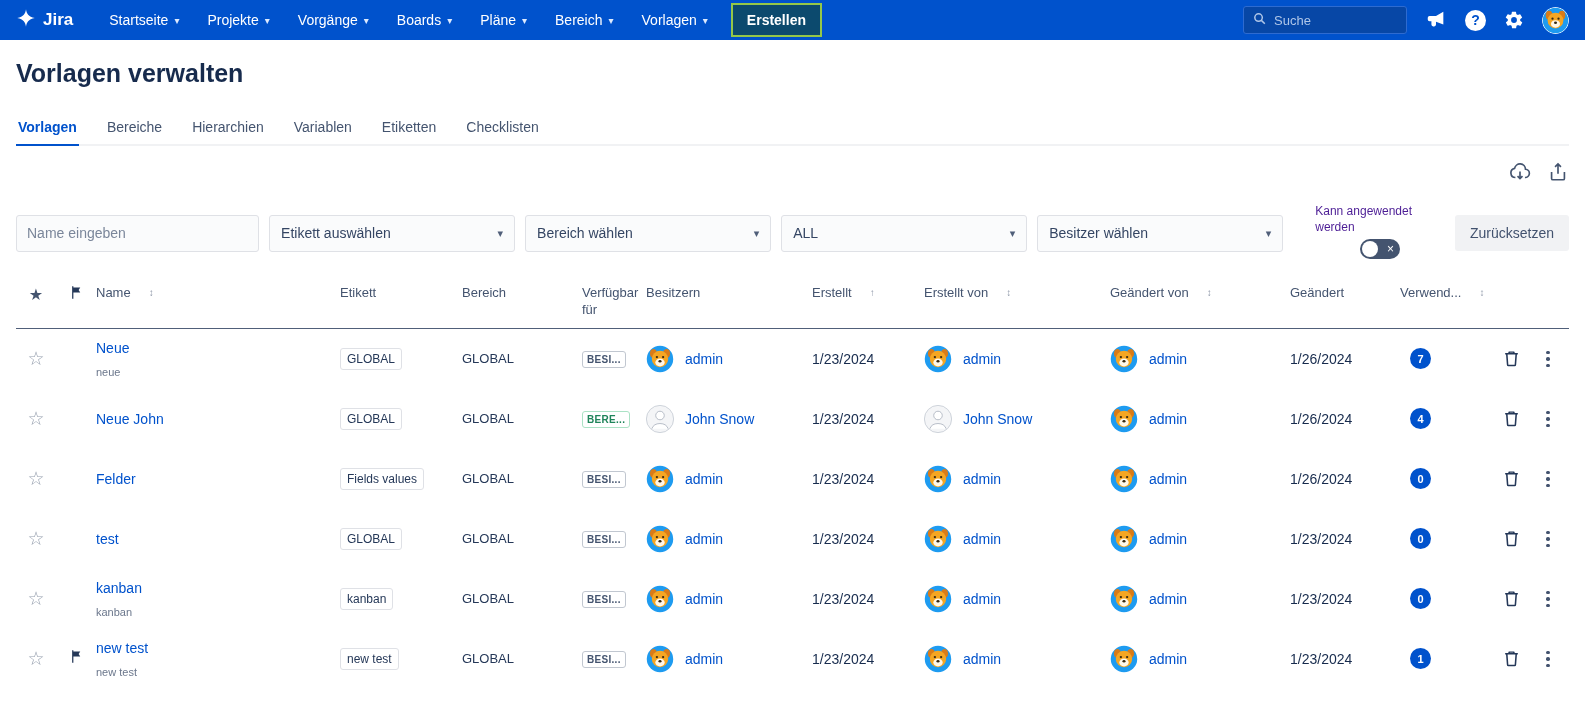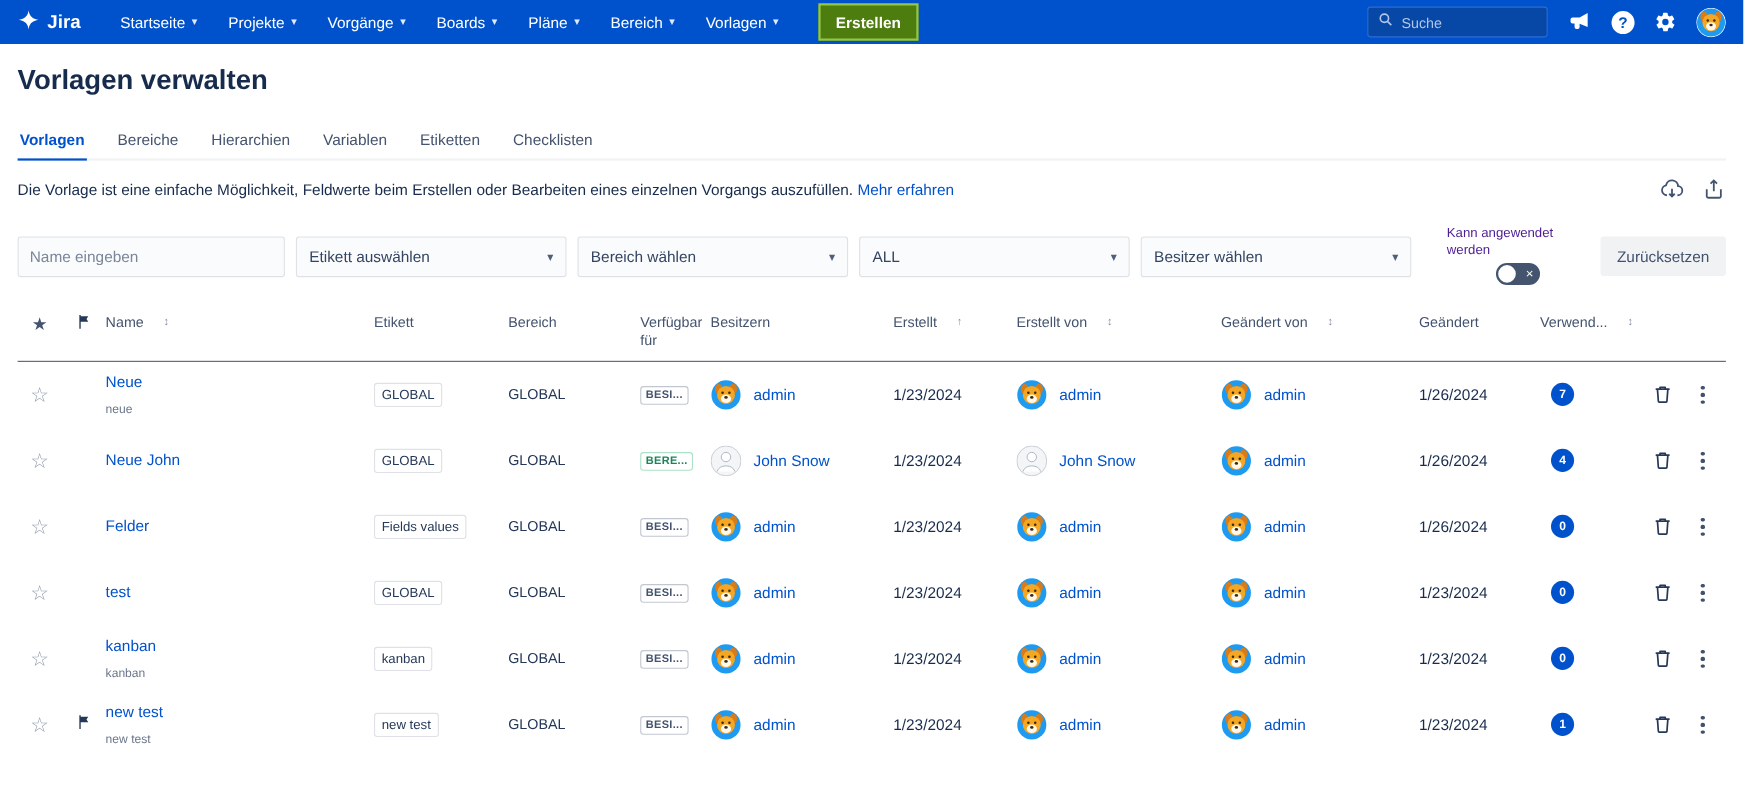--- a/index.html
+++ b/index.html
@@ -5,21 +5,21 @@
   * { margin:0; padding:0; box-sizing:border-box; }
   html,body { width:1585px; height:718px; overflow:hidden; }
   body { background:#fff; font-family:"Liberation Sans", sans-serif; color:#172B4D; }
 
   
   .nav { height:40px; background:#0052CC; display:flex; align-items:center; padding:0 16px; }
   .brand { display:flex; align-items:center; gap:7px; color:#fff; font-weight:bold; font-size:17px; margin-right:36px; cursor:pointer; }
   .nav-items { display:flex; gap:28px; align-items:center; }
   .nav-item { color:#fff; font-size:14px; display:flex; gap:6px; align-items:center; cursor:pointer; white-space:nowrap; }
   .chev { font-size:10px; color:#DEEBFF; }
-  .create-btn { margin-left:36px; background:#4d7c0f; border:2px solid #94C748; color:#fff; font-weight:700;
+  .create-btn { margin-left:23px; background:#0c4a6e; border:2px solid #94C748; color:#fff; font-weight:700;
                 font-size:14px; padding:7px 14px; cursor:pointer; font-family:inherit; }
   .nav-right { margin-left:auto; display:flex; align-items:center; gap:18px; }
   .search { display:flex; align-items:center; gap:7px; background:#0747A6; border:1px solid #2E6BD0;
             border-radius:3px; padding:0 8px; width:164px; height:28px; }
   .search input { background:transparent; border:none; outline:none; color:#bef264; font-size:13px; width:118px; font-family:inherit; }
   .search input::placeholder { color:#AFC6E8; }
   .nav-icon { display:flex; align-items:center; justify-content:center; cursor:pointer; }
   .help-badge { width:21px; height:21px; border-radius:50%; background:#fff; color:#0052CC; font-weight:bold;
                 font-size:14px; display:flex; align-items:center; justify-content:center; }
   .nav-avatar { width:27px; height:27px; border-radius:50%; overflow:hidden; cursor:pointer; }
@@ -182,24 +182,20 @@
   <div class="tabs" id="tabs">
       <div class="tab active">Vorlagen</div>
       <div class="tab">Bereiche</div>
       <div class="tab">Hierarchien</div>
       <div class="tab">Variablen</div>
       <div class="tab">Etiketten</div>
       <div class="tab">Checklisten</div>
     </div>
 
   <div class="desc-row">
-    <p class="desc">
-      <span>Die Vorlage ist eine einfache Möglichkeit, Feldwerte beim Erstellen oder Bearbeiten eines einzelnen Vorgangs auszufüllen.</span>
-      <a>Mehr erfahren</a>
-    </p>
     <div class="desc-actions">
       <button class="icon-btn">
         <svg viewBox="0 0 24 24" width="22" height="22" fill="none" stroke="#44546F" stroke-width="1.8">
             <path d="M7 18a5 5 0 0 1-.9-9.9A6 6 0 0 1 18 9a4.5 4.5 0 0 1-.6 9"></path>
             <path d="M12 11.5V19M9.3 16.5L12 19.2l2.7-2.7"></path>
           </svg>
       </button>
       <button class="icon-btn">
         <svg viewBox="0 0 24 24" width="22" height="22" fill="none" stroke="#44546F" stroke-width="1.8">
             <path d="M12 14V3.5M8.8 6.5L12 3.3l3.2 3.2"></path>

